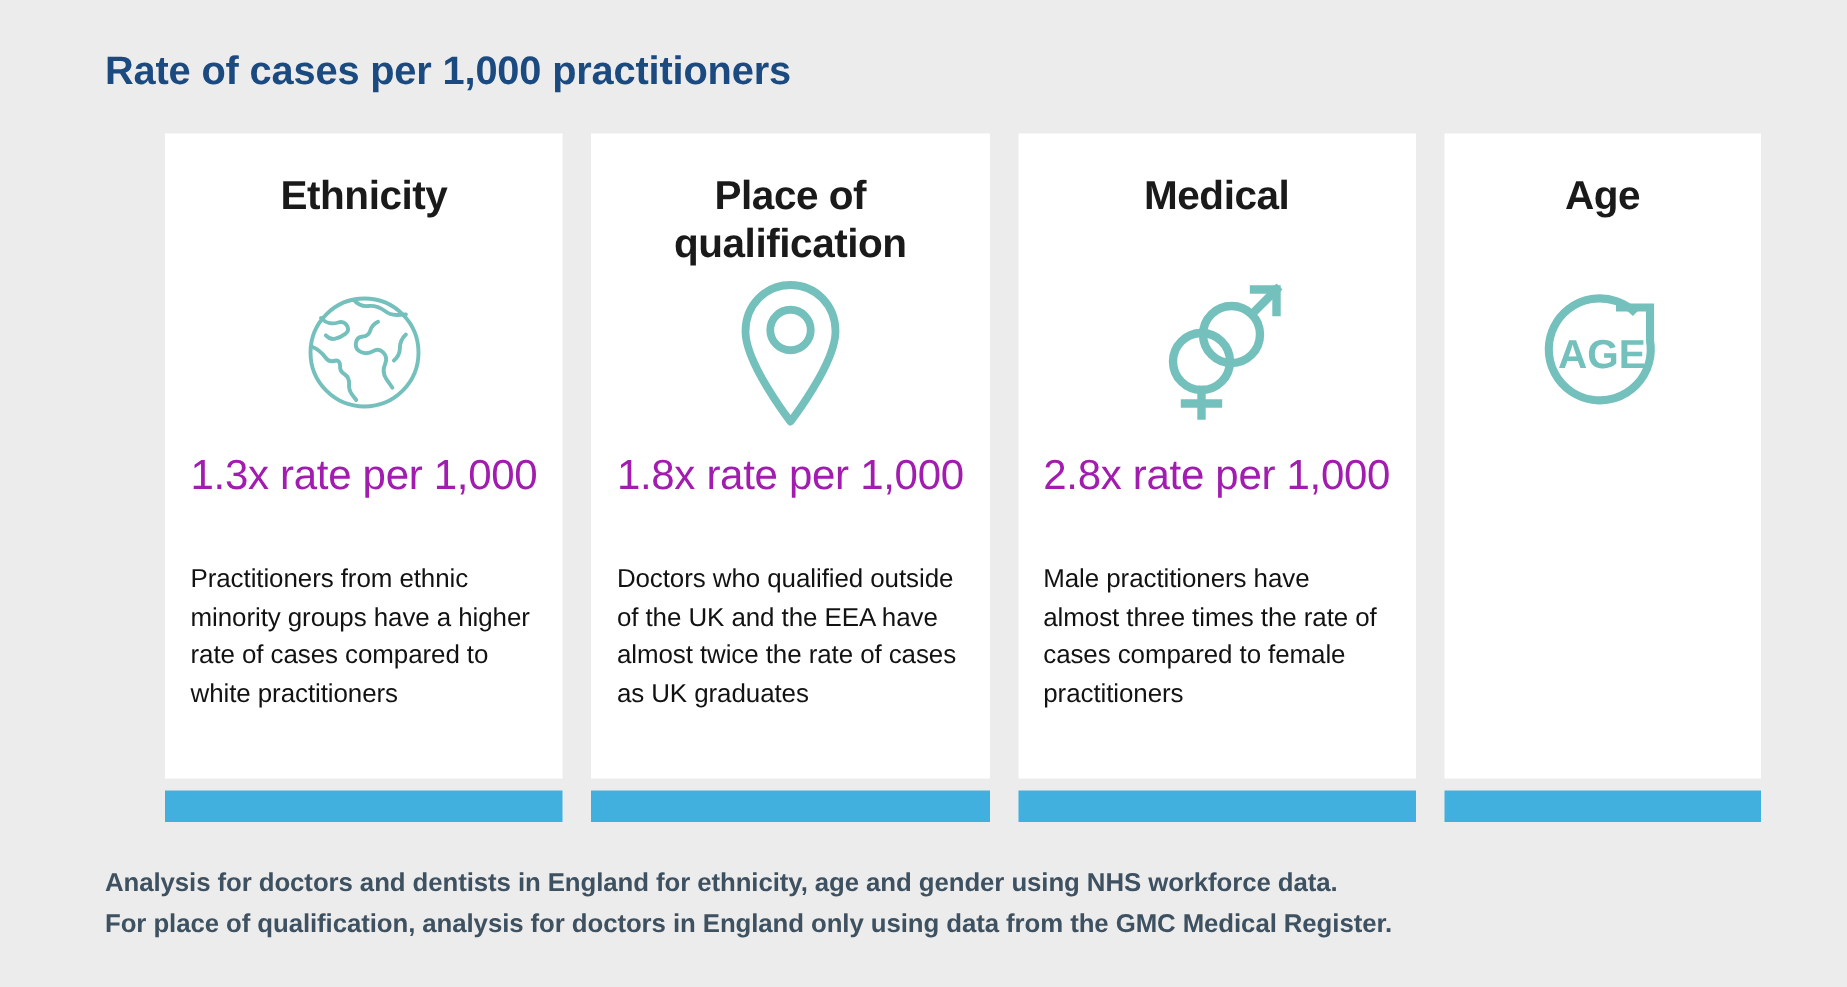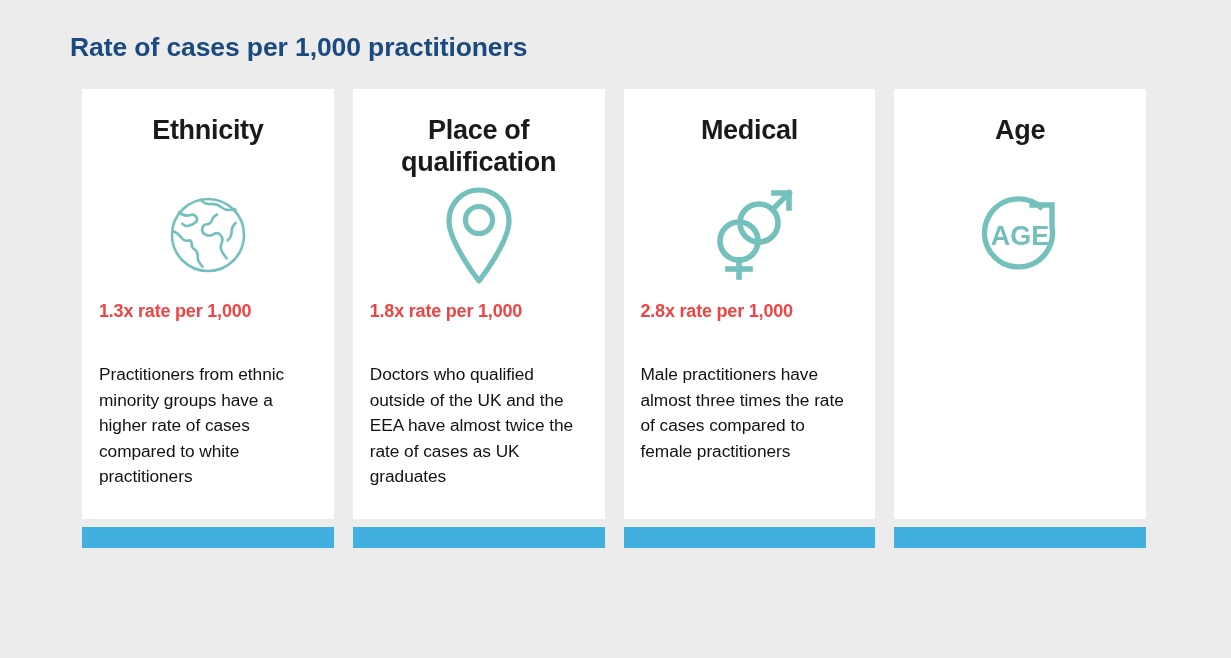--- a/index.html
+++ b/index.html
@@ -31,21 +31,21 @@
     font-size: 26.5px;
     font-weight: bold;
     color: #1B4A80;
     letter-spacing: -0.1px;
     white-space: nowrap;
   }
 
   
   #cards-row {
     position: absolute;
-    left: 54px;
+    left: 82px;
     top: 89px;
     width: 1092px;
     height: 459px;
     display: flex;
     gap: 19px;
     padding-left: 28px;
   }
 
   .card-col {
     flex: 1 1 0;
@@ -79,23 +79,23 @@
     display: flex;
     align-items: center;
     justify-content: center;
   }
 
   .card-icon svg {
     display: block;
   }
 
   .card-stat {
-    font-size: 18px;
-    font-weight: bold;
-    color: #ef4444;
+    font-size: 28px;
+    font-weight: normal;
+    color: #a21caf;
     margin-top: 12px;
     letter-spacing: -0.2px;
     white-space: nowrap;
   }
 
   .card-body {
     font-size: 17.3px;
     color: #121212;
     line-height: 1.48;
     margin-top: 40px;
@@ -194,14 +194,18 @@
             <path d="M78 34 L78 14 L58 14" stroke-linecap="square"></path>
             <text x="46" y="54" font-family="'Liberation Sans', sans-serif" font-size="27" font-weight="bold" fill="#74C0BC" stroke="none" text-anchor="middle">AGE</text>
           </svg>
         </div>
       </div>
       <div class="card-bar"></div>
     </div>
 
   </div>
 
+  <div id="footnote">
+    <div>Analysis for doctors and dentists in England for ethnicity, age and gender using NHS workforce data.</div>
+    <div>For place of qualification, analysis for doctors in England only using data from the GMC Medical Register.</div>
+  </div>
 
 </div>
 
 </body></html>

